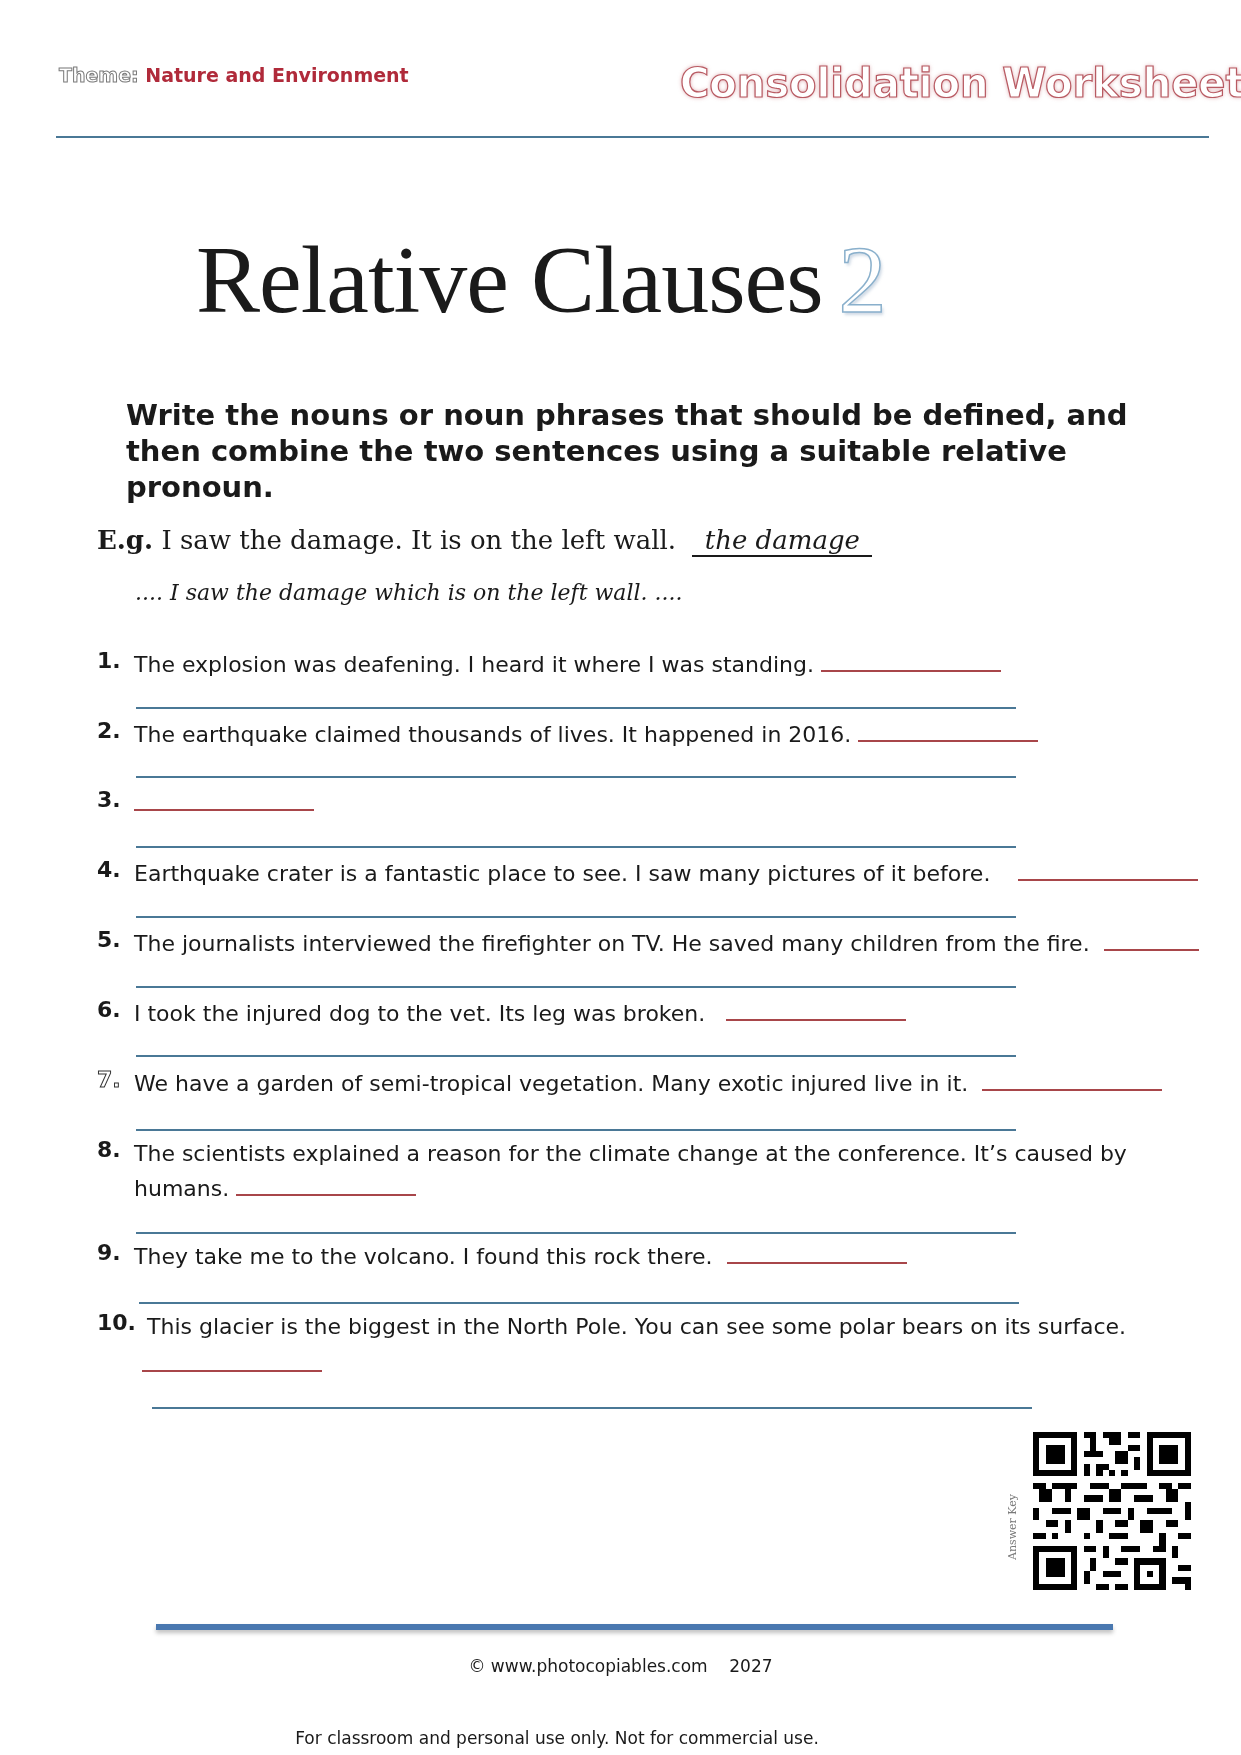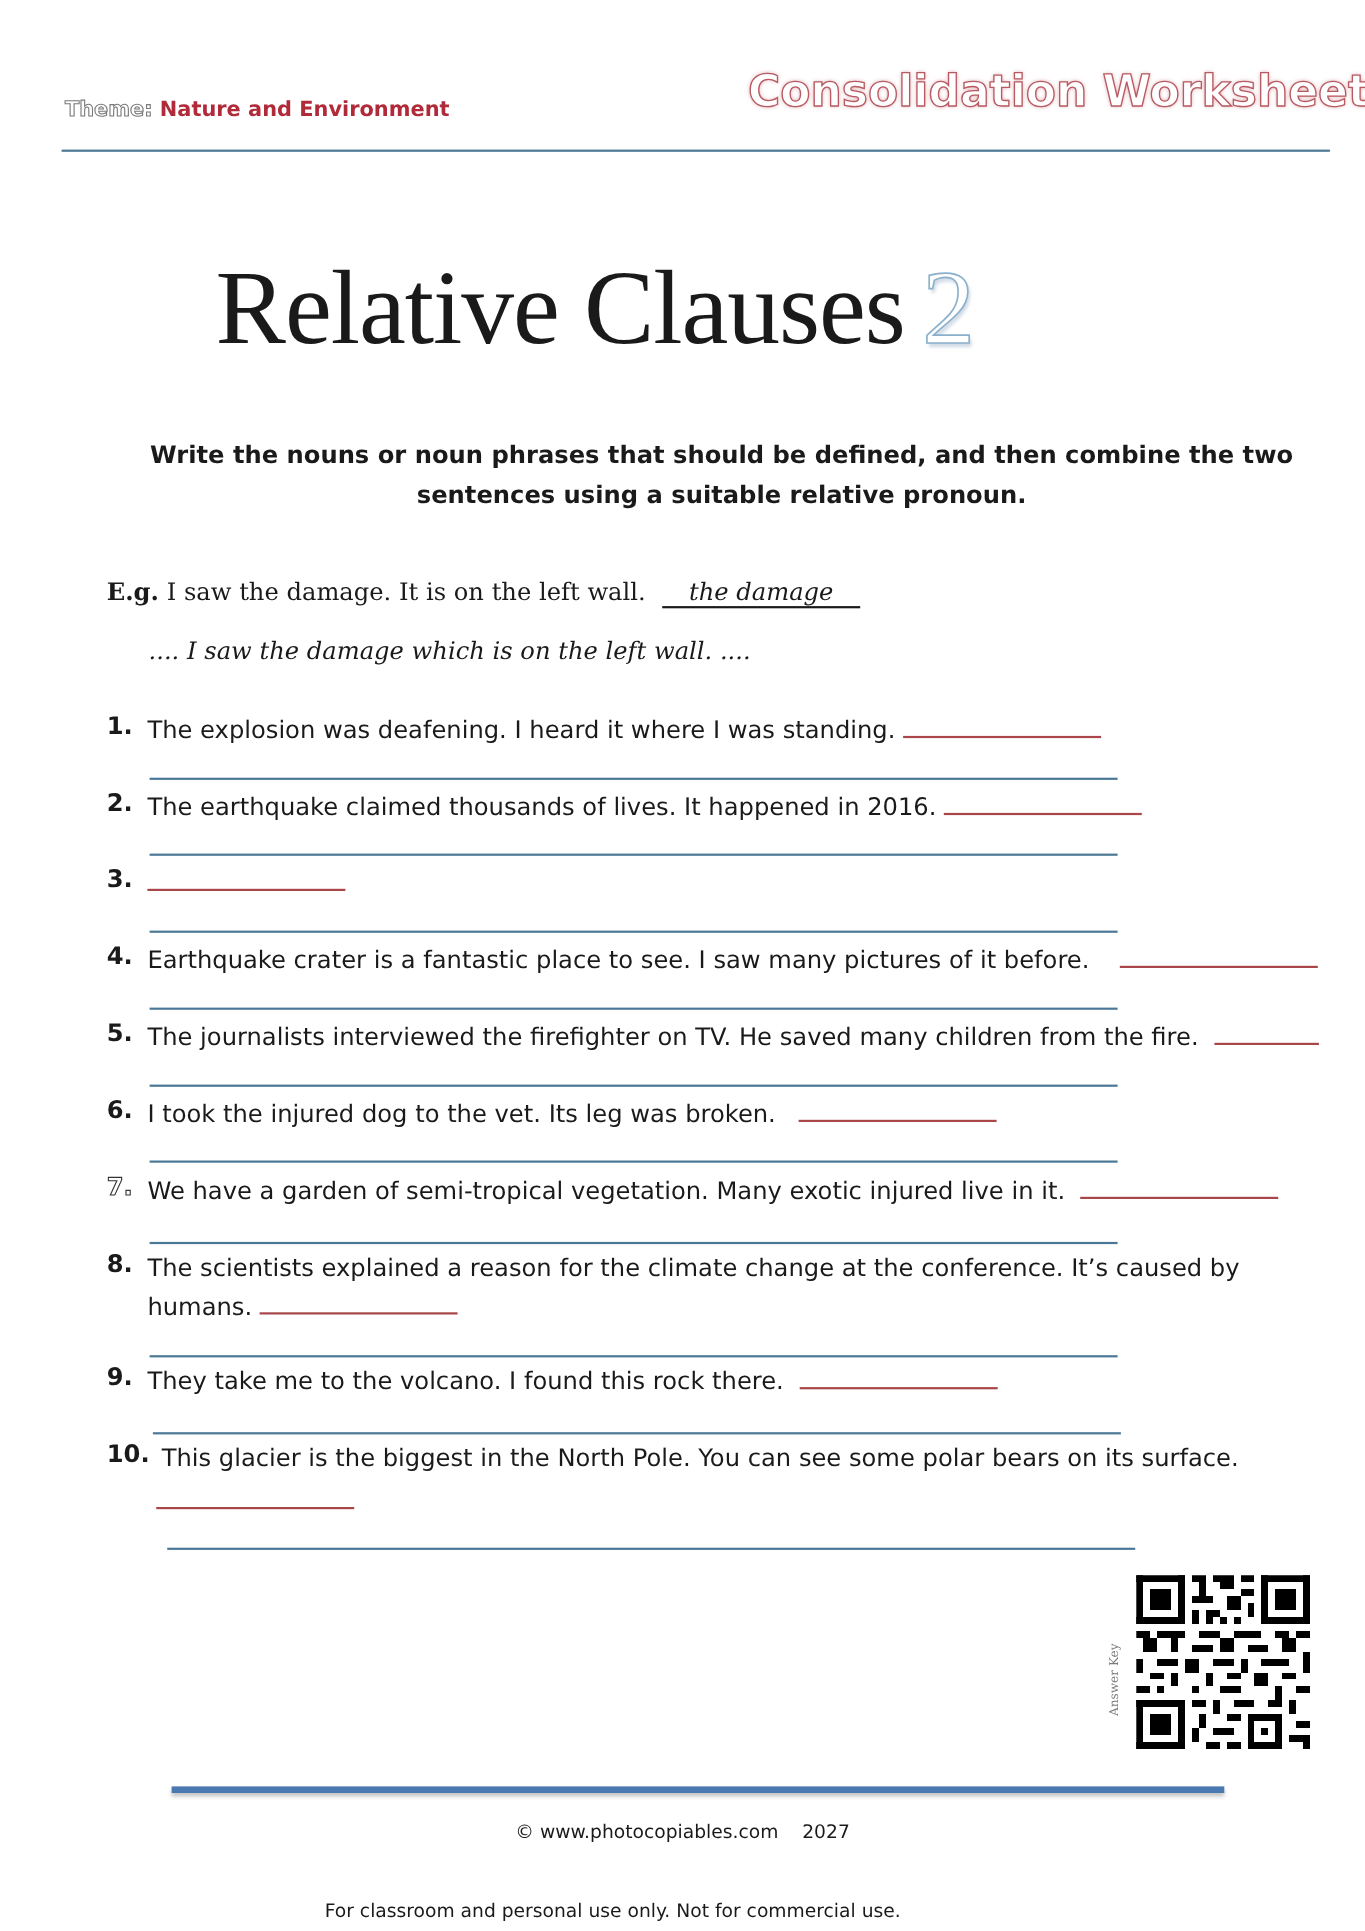--- a/index.html
+++ b/index.html
@@ -1,32 +1,32 @@
 <!DOCTYPE html>
 <html><head>
 <meta charset="utf-8">
 <style>
   html, body { margin: 0; padding: 0; background: #ffffff; }
   body { width: 1241px; height: 1755px; position: relative; overflow: hidden; font-family: "DejaVu Sans", sans-serif; color: #1a1a1a; }
   .abs { position: absolute; }
 
-  .theme { left: 59px; top: 88px; font-size: 19px; font-weight: bold; font-family: "DejaVu Sans", sans-serif; }
+  .theme { left: 59px; top: 64px; font-size: 19px; font-weight: bold; font-family: "DejaVu Sans", sans-serif; }
   .theme-label { color: #ffffff; -webkit-text-stroke: 1px #7a7a7a; }
   .theme-value { color: #b02a3a; }
 
   .brand { left: 680px; top: 60px; font-size: 40px; font-weight: bold; font-family: "DejaVu Sans", sans-serif; color: #ffffff; -webkit-text-stroke: 1.2px #b85a62; letter-spacing: 0px; text-shadow: 0 0 4px rgba(190,90,100,0.6); white-space: nowrap; }
 
   .header-rule { left: 56px; top: 136px; width: 1153px; height: 2px; background: #4a7896; }
 
   .title { left: 196px; top: 232px; font-size: 96px; font-family: Liberation Serif, serif; font-weight: normal; color: #1a1a1a; letter-spacing: -1px; white-space: nowrap; line-height: 1; }
   .title-num { color: #ffffff; -webkit-text-stroke: 1.5px #8ab0cc; margin-left: 16px; text-shadow: 2px 3px 3px rgba(120,150,180,0.35); }
 
-  .instructions { left: 126px; top: 397px; width: 1060px; font-size: 22px; font-weight: bold; line-height: 36px; font-family: "DejaVu Sans", sans-serif; color: #1a1a1a; text-align: center; }
-
-  .eg { left: 97px; top: 525px; font-size: 22px; font-family: "DejaVu Serif", serif; white-space: nowrap; }
+  .instructions { left: 126px; top: 397px; width: 1060px; font-size: 29px; font-weight: bold; line-height: 36px; font-family: "DejaVu Sans", sans-serif; color: #1a1a1a; }
+
+  .eg { left: 97px; top: 525px; font-size: 26px; font-family: "DejaVu Serif", serif; white-space: nowrap; }
   .eg b { font-weight: bold; }
   .eg-answer { display: inline-block; width: 180px; margin-left: 8px; border-bottom: 2px solid #1a1a1a; font-style: italic; text-align: center; }
   .eg-combined { left: 135px; top: 580px; font-size: 22px; font-family: "DejaVu Serif", serif; font-style: italic; white-space: nowrap; }
 
   .item { position: absolute; left: 97px; width: 1140px; font-size: 22px; font-family: "DejaVu Sans", sans-serif; color: #1a1a1a; }
   .item-num { position: absolute; left: 0; top: 0; font-weight: bold; }
   .item-num.outline { font-weight: bold; color: #fff; -webkit-text-stroke: 1px #333; }
   .item-text { position: absolute; left: 37px; top: 0; white-space: nowrap; line-height: 34px; }
   .noun-line { display: inline-block; height: 2px; background: #a8464a; vertical-align: baseline; }
   .combine-line { position: absolute; height: 2px; background: #4a7896; }

